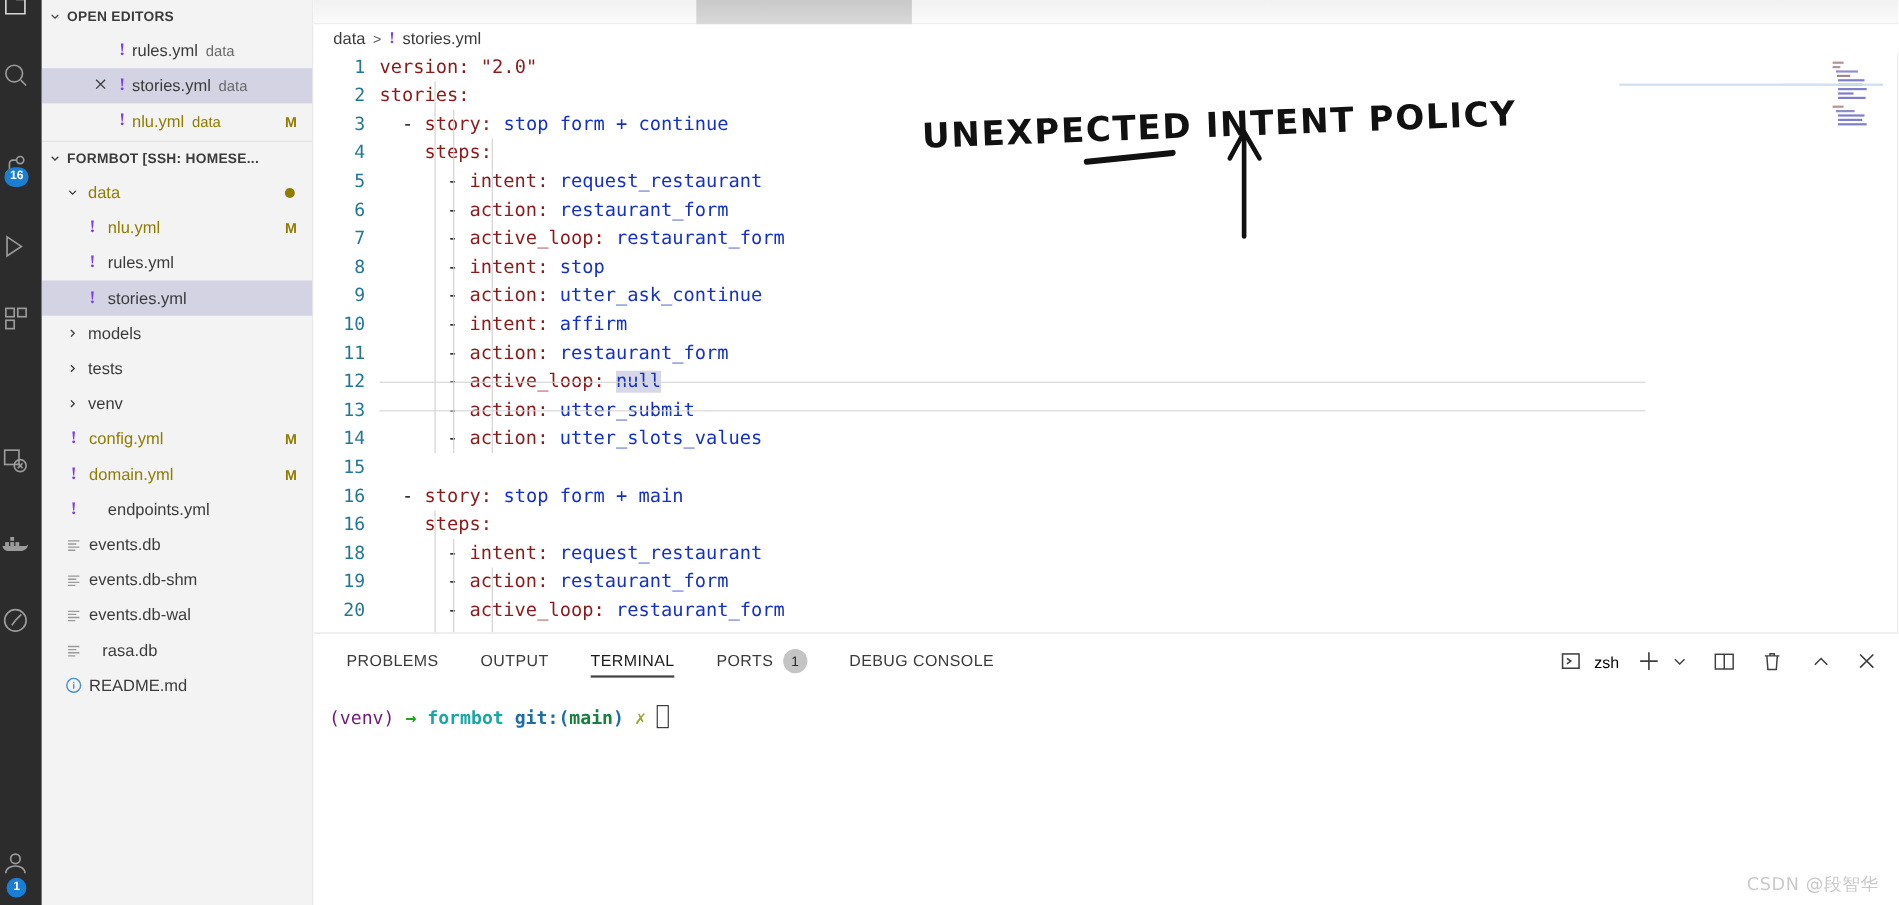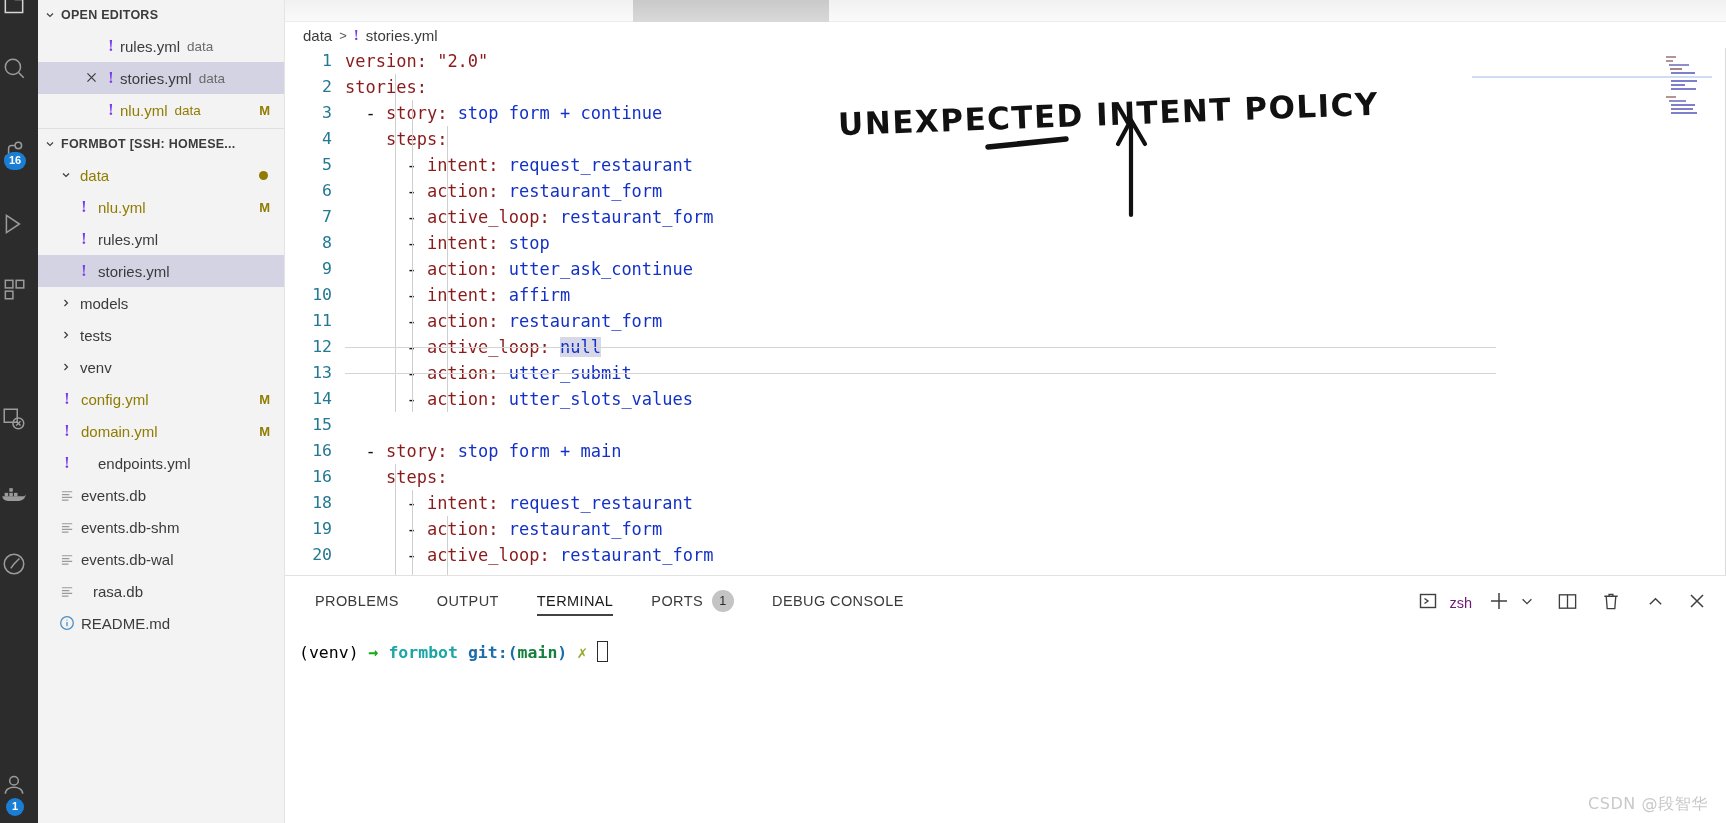--- a/index.html
+++ b/index.html
@@ -264,29 +264,29 @@
     height: 50px;
     display: flex; align-items: center;
     gap: 2px;
     color: #4a4a4a;
   }
   .pa-btn {
     width: 30px; height: 30px;
     display: flex; align-items: center; justify-content: center;
     color: #3f3f3f;
   }
-  .zsh-label { font-size: 14.5px; color: #701a75; margin: 4px 10px 0 4px; }
+  .zsh-label { font-size: 14.5px; color: #000000; margin: 4px 10px 0 4px; }
   .terminal-body {
     flex: 1 1 auto;
     padding: 14px 0 0 14px;
     font-family: "DejaVu Sans Mono", monospace;
     font-size: 16.5px;
     line-height: 26px;
   }
-  .t-venv  { color: #000000; }
+  .t-venv  { color: #701a75; }
   .t-arrow { color: #18a818; font-weight: bold; }
   .t-dir   { color: #1aa6a6; font-weight: bold; }
   .t-git   { color: #1b6ea8; font-weight: bold; }
   .t-main  { color: #15803d; font-weight: bold; }
   .t-x     { color: #9aa82b; font-weight: bold; }
   .t-cursor {
     display: inline-block;
     width: 11px; height: 21px;
     border: 1.5px solid #2b2b2b;
     vertical-align: -4px;

